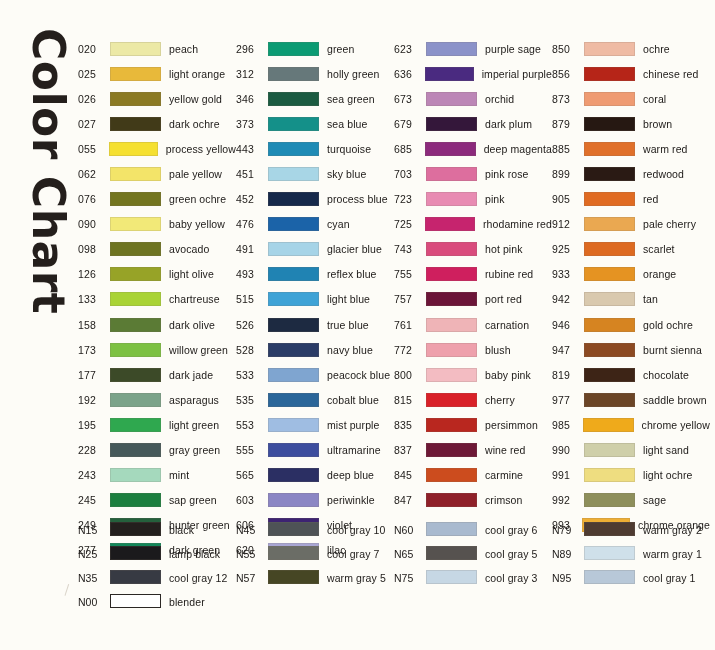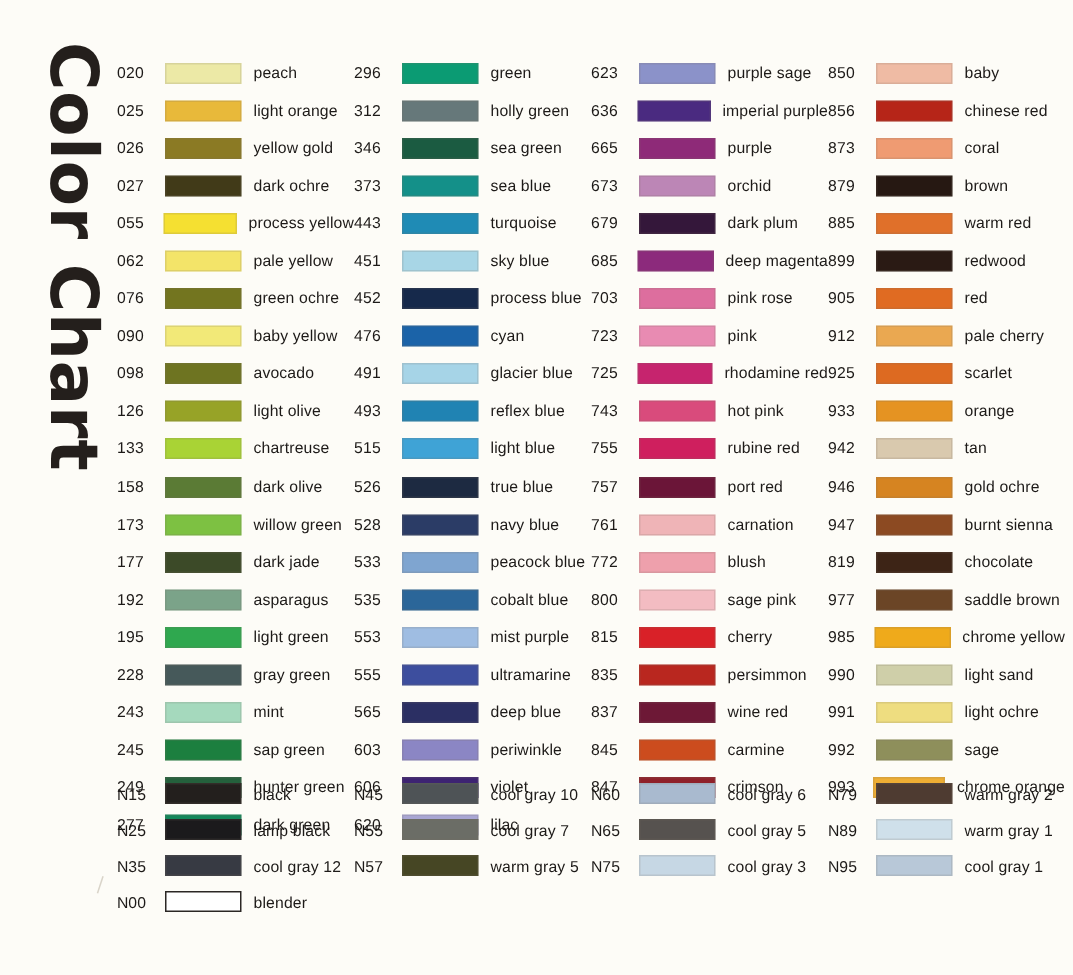--- a/index.html
+++ b/index.html
@@ -346,25 +346,20 @@
           <div class="code">623</div>
           <div class="chip" title="623 purple sage" style="background: rgb(139, 146, 201);"></div>
           <div class="cname">purple sage</div>
         </div>
         <div class="swatch-row">
           <div class="code">636</div>
           <div class="chip" title="636 imperial purple" style="background: rgb(74, 42, 128);"></div>
           <div class="cname">imperial purple</div>
         </div>
         <div class="swatch-row">
-          <div class="code">665</div>
-          <div class="chip" title="665 purple" style="background: rgb(142, 42, 120);"></div>
-          <div class="cname">purple</div>
-        </div>
-        <div class="swatch-row">
           <div class="code">673</div>
           <div class="chip" title="673 orchid" style="background: rgb(188, 134, 182);"></div>
           <div class="cname">orchid</div>
         </div>
         <div class="swatch-row">
           <div class="code">679</div>
           <div class="chip" title="679 dark plum" style="background: rgb(52, 23, 58);"></div>
           <div class="cname">dark plum</div>
         </div>
         <div class="swatch-row">
@@ -408,21 +403,21 @@
           <div class="cname">carnation</div>
         </div>
         <div class="swatch-row">
           <div class="code">772</div>
           <div class="chip" title="772 blush" style="background: rgb(238, 160, 172);"></div>
           <div class="cname">blush</div>
         </div>
         <div class="swatch-row">
           <div class="code">800</div>
           <div class="chip" title="800 baby pink" style="background: rgb(243, 188, 194);"></div>
-          <div class="cname">sage pink</div>
+          <div class="cname">baby pink</div>
         </div>
         <div class="swatch-row">
           <div class="code">815</div>
           <div class="chip" title="815 cherry" style="background: rgb(217, 33, 40);"></div>
           <div class="cname">cherry</div>
         </div>
         <div class="swatch-row">
           <div class="code">835</div>
           <div class="chip" title="835 persimmon" style="background: rgb(185, 39, 31);"></div>
           <div class="cname">persimmon</div>
@@ -440,21 +435,21 @@
         <div class="swatch-row">
           <div class="code">847</div>
           <div class="chip" title="847 crimson" style="background: rgb(143, 32, 41);"></div>
           <div class="cname">crimson</div>
         </div>
       </div>
       <div class="col">
         <div class="swatch-row">
           <div class="code">850</div>
           <div class="chip" title="850 flesh" style="background: rgb(239, 187, 164);"></div>
-          <div class="cname">baby</div>
+          <div class="cname">ochre</div>
         </div>
         <div class="swatch-row">
           <div class="code">856</div>
           <div class="chip" title="856 chinese red" style="background: rgb(182, 37, 24);"></div>
           <div class="cname">chinese red</div>
         </div>
         <div class="swatch-row">
           <div class="code">873</div>
           <div class="chip" title="873 coral" style="background: rgb(239, 155, 114);"></div>
           <div class="cname">coral</div>

